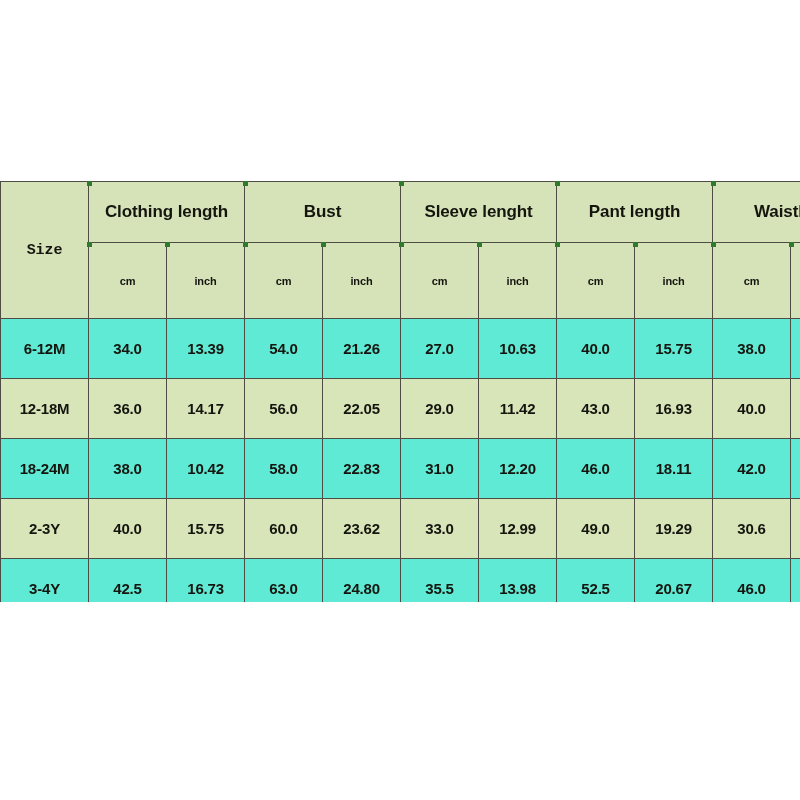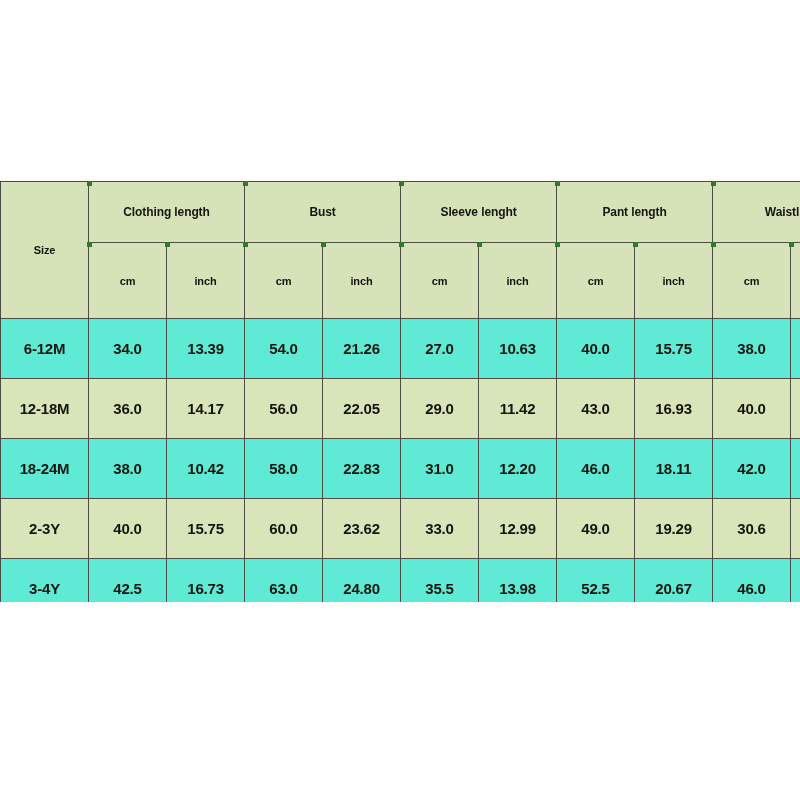--- a/index.html
+++ b/index.html
@@ -48,27 +48,28 @@
     padding: 0;
     box-sizing: border-box;
   }
 
   
   table.size-chart thead th {
     background: #d6e3b8;
   }
   th.group-head {
     height: 61px;
-    font-size: 12px;
+    font-size: 17px;
     letter-spacing: -0.1px;
   }
   th.size-head {
     height: 121px;
-    font-size: 11px;
+    font-size: 15px;
     letter-spacing: -0.1px;
+    font-family: Liberation Mono, monospace;
   }
   th.unit-head {
     height: 76px;
     font-size: 11px;
     letter-spacing: -0.1px;
     margin-top: 36px;
   }
 
   
   table.size-chart tbody tr { height: 60px; }

